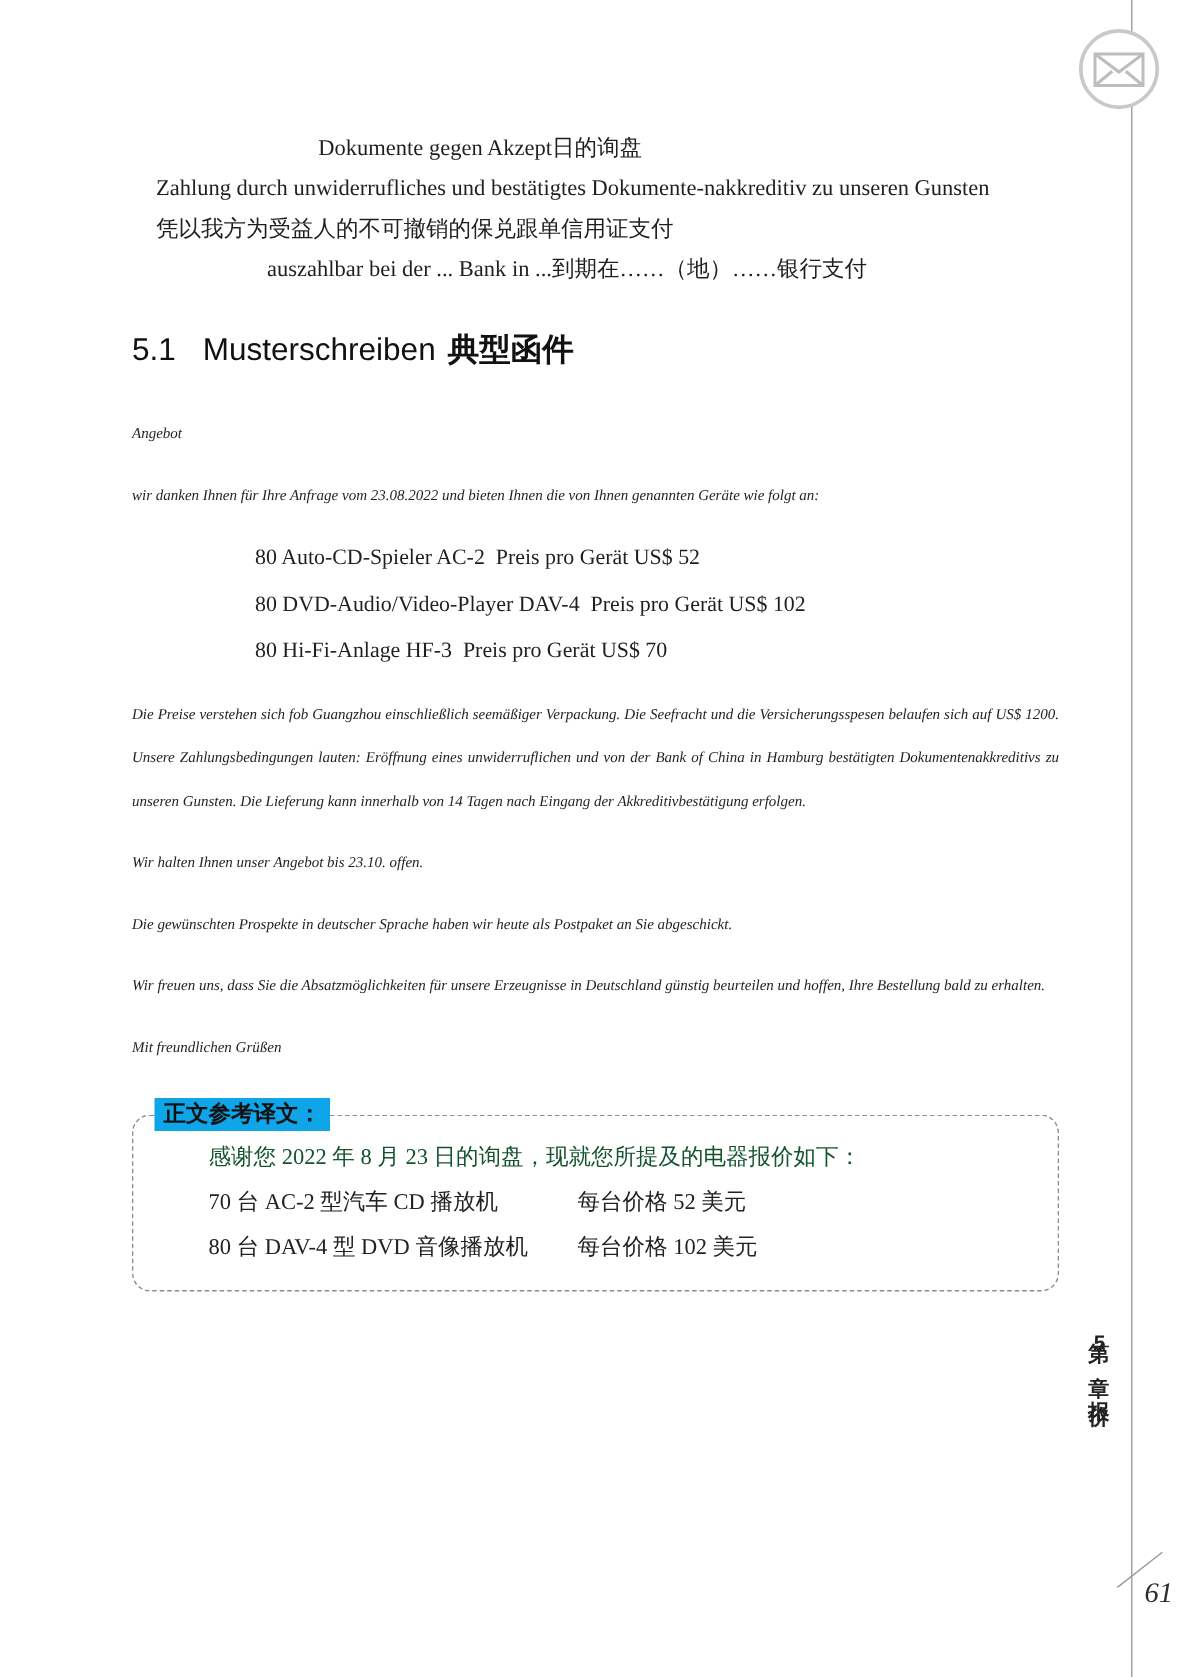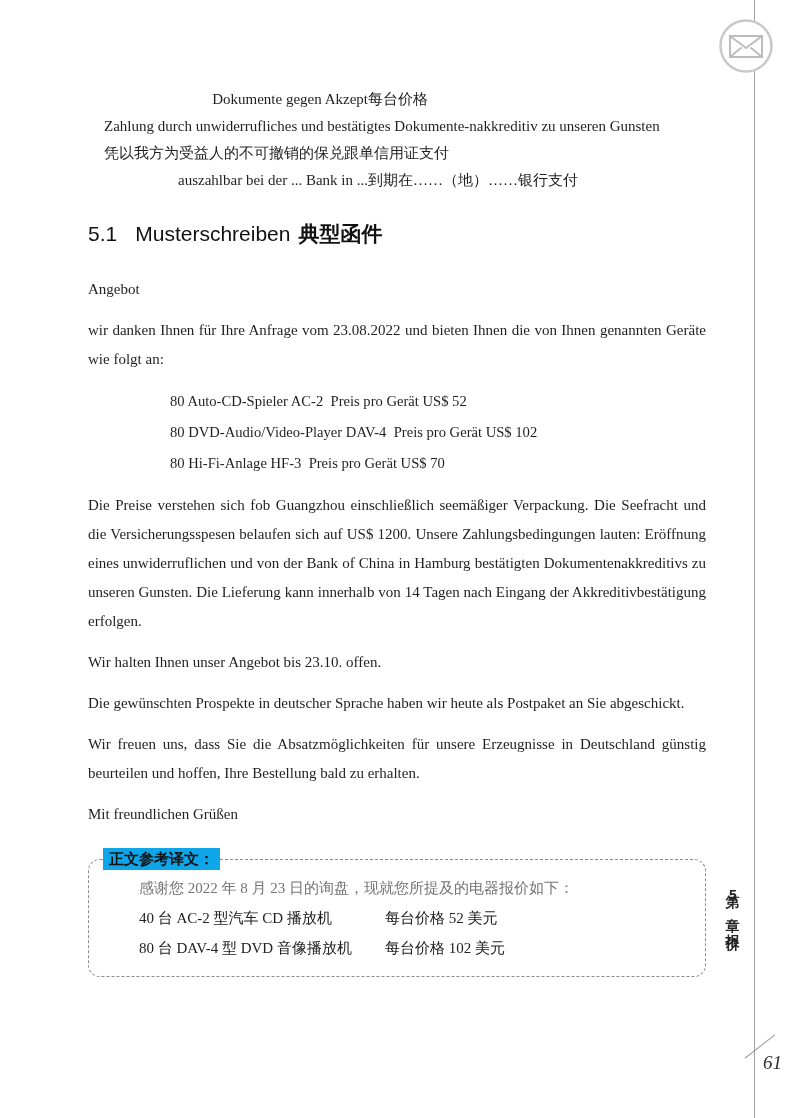--- a/index.html
+++ b/index.html
@@ -33,23 +33,24 @@
     font-family: "Liberation Sans", sans-serif;
     font-size: 21px; font-weight: normal; color: #111;
     margin-bottom: 27px; line-height: 28px;
   }
   .h-num { margin-right: 18px; }
   .h-de { margin-right: 8px; }
   .h-zh { font-weight: bold; }
 
   
   .letter p {
-    font-size: 15px; line-height: 29px;
+    font-size: 10px; line-height: 29px;
     text-align: justify;
     margin-bottom: 12px;
+    font-style: italic;
   }
   .letter p.no-just { text-align: left; }
   .items { margin: 0 0 12px 82px; }
   .items .item {
     font-size: 14.6px; line-height: 31px;
     white-space: pre-wrap;
   }
 
   
   .tbox {
@@ -60,21 +61,21 @@
     padding: 13px 18px 13px 50px;
   }
   .tbox-label {
     position: absolute; top: -12px; left: 14px;
     background: #0ea5e9;
     padding: 0 6px;
     font-family: "Liberation Sans", sans-serif;
     font-weight: bold; font-size: 15px; color: #111;
     line-height: 22px;
   }
-  .tbox-line { font-size: 15px; line-height: 30px; color: #737373; }
+  .tbox-line { font-size: 15px; line-height: 30px; color: #14532d; }
   .tbox-item { display: flex; font-size: 15px; line-height: 30px; color: #222; }
   .tb-product { width: 246px; }
 
   
   .side-tab {
     position: absolute; left: 724px; top: 884px;
     writing-mode: vertical-rl; text-orientation: upright;
     font-family: "Liberation Sans", sans-serif;
     font-size: 14px; font-weight: 600; color: #222;
     letter-spacing: 3px;
@@ -102,21 +103,21 @@
   <polyline points="13,19 29,31 45,19" fill="none" stroke="#bdbdbd" stroke-width="2"></polyline>
   <line x1="13" y1="40" x2="24.5" y2="30.5" stroke="#bdbdbd" stroke-width="2"></line>
   <line x1="45" y1="40" x2="33.5" y2="30.5" stroke="#bdbdbd" stroke-width="2"></line>
 </svg>
 
 <div class="content">
 
   <section class="glossary">
     <div class="g-row">
       <span class="g-de">Dokumente gegen Akzept</span>
-      <span class="g-zh">每台价格</span>
+      <span class="g-zh">日的询盘</span>
     </div>
     <div class="g-row">
       <span class="g-full">Zahlung durch unwiderrufliches und bestätigtes Dokumente-nakkreditiv zu unseren Gunsten</span>
     </div>
     <div class="g-row">
       <span class="g-full">凭以我方为受益人的不可撤销的保兑跟单信用证支付</span>
     </div>
     <div class="g-row">
       <span class="g-de">auszahlbar bei der ... Bank in ...</span>
       <span class="g-zh">到期在……（地）……银行支付</span>
@@ -139,21 +140,21 @@
     <p class="no-just">Wir halten Ihnen unser Angebot bis 23.10. offen.</p>
     <p>Die gewünschten Prospekte in deutscher Sprache haben wir heute als Postpaket an Sie abgeschickt.</p>
     <p>Wir freuen uns, dass Sie die Absatzmöglichkeiten für unsere Erzeugnisse in Deutschland günstig beurteilen und hoffen, Ihre Bestellung bald zu erhalten.</p>
     <p class="no-just">Mit freundlichen Grüßen</p>
   </div>
 
   <div class="tbox">
     <span class="tbox-label">正文参考译文：</span>
     <div class="tbox-line">感谢您 2022 年 8 月 23 日的询盘，现就您所提及的电器报价如下：</div>
     <div class="tbox-item">
-      <span class="tb-product">40 台 AC-2 型汽车 CD 播放机</span>
+      <span class="tb-product">70 台 AC-2 型汽车 CD 播放机</span>
       <span class="tb-price">每台价格 52 美元</span>
     </div>
     <div class="tbox-item">
       <span class="tb-product">80 台 DAV-4 型 DVD 音像播放机</span>
       <span class="tb-price">每台价格 102 美元</span>
     </div>
   </div>
 
 </div>
 

